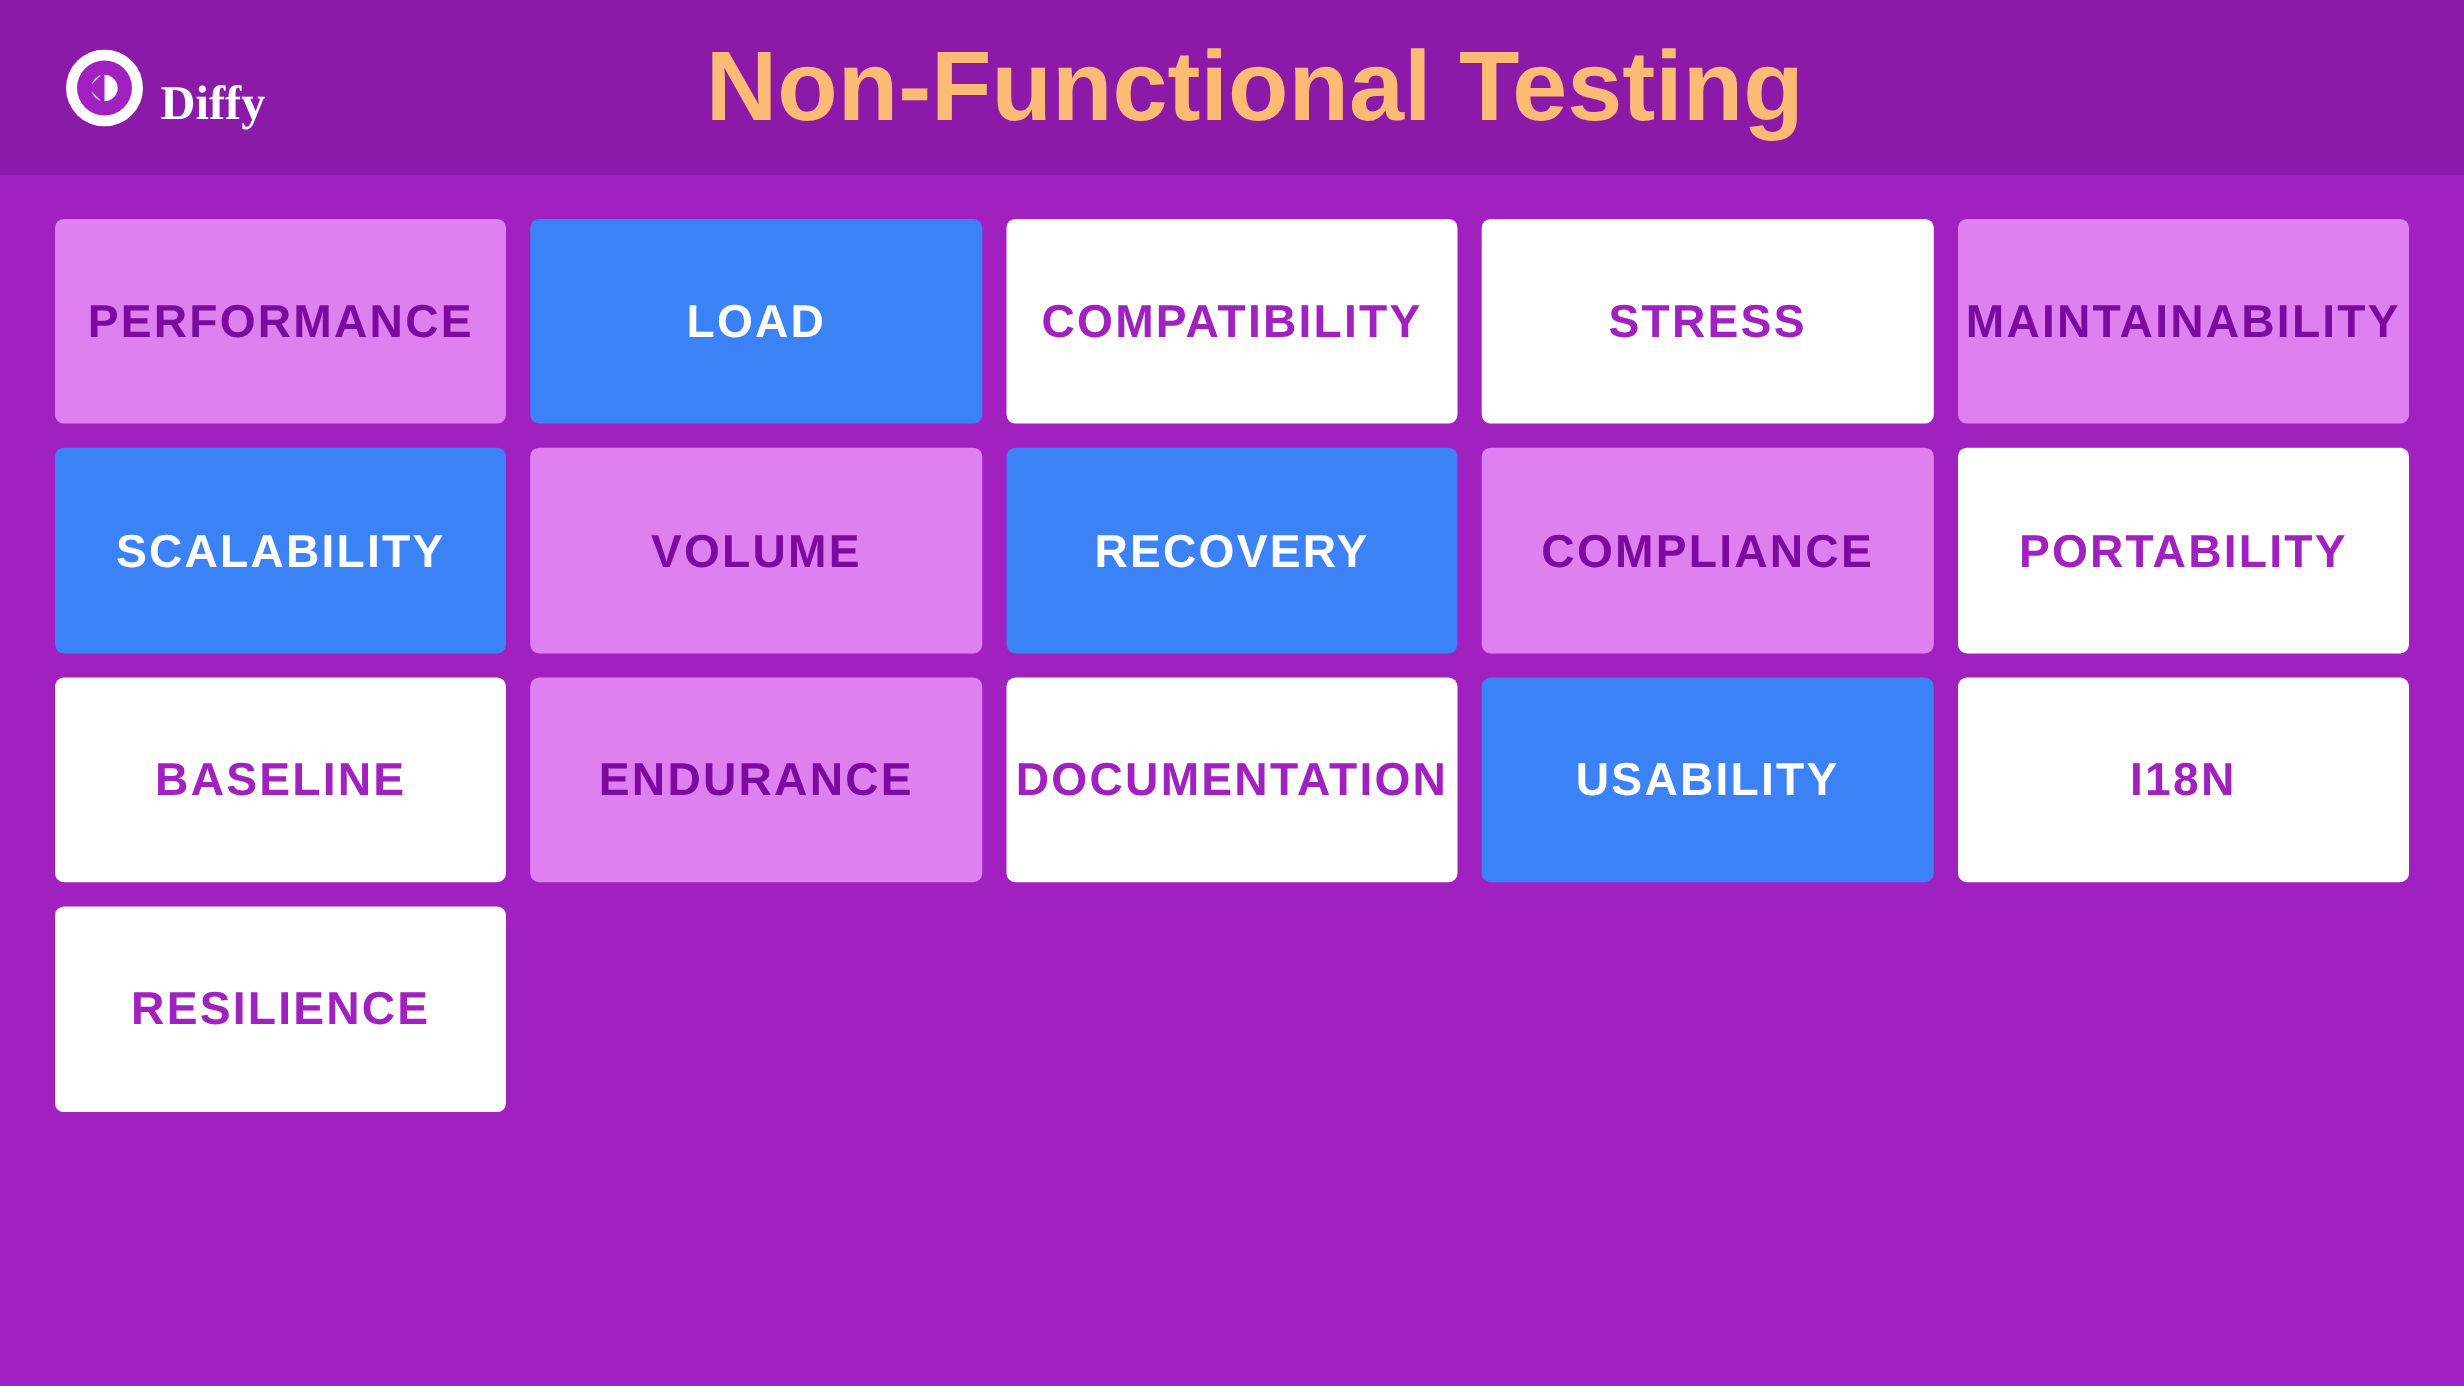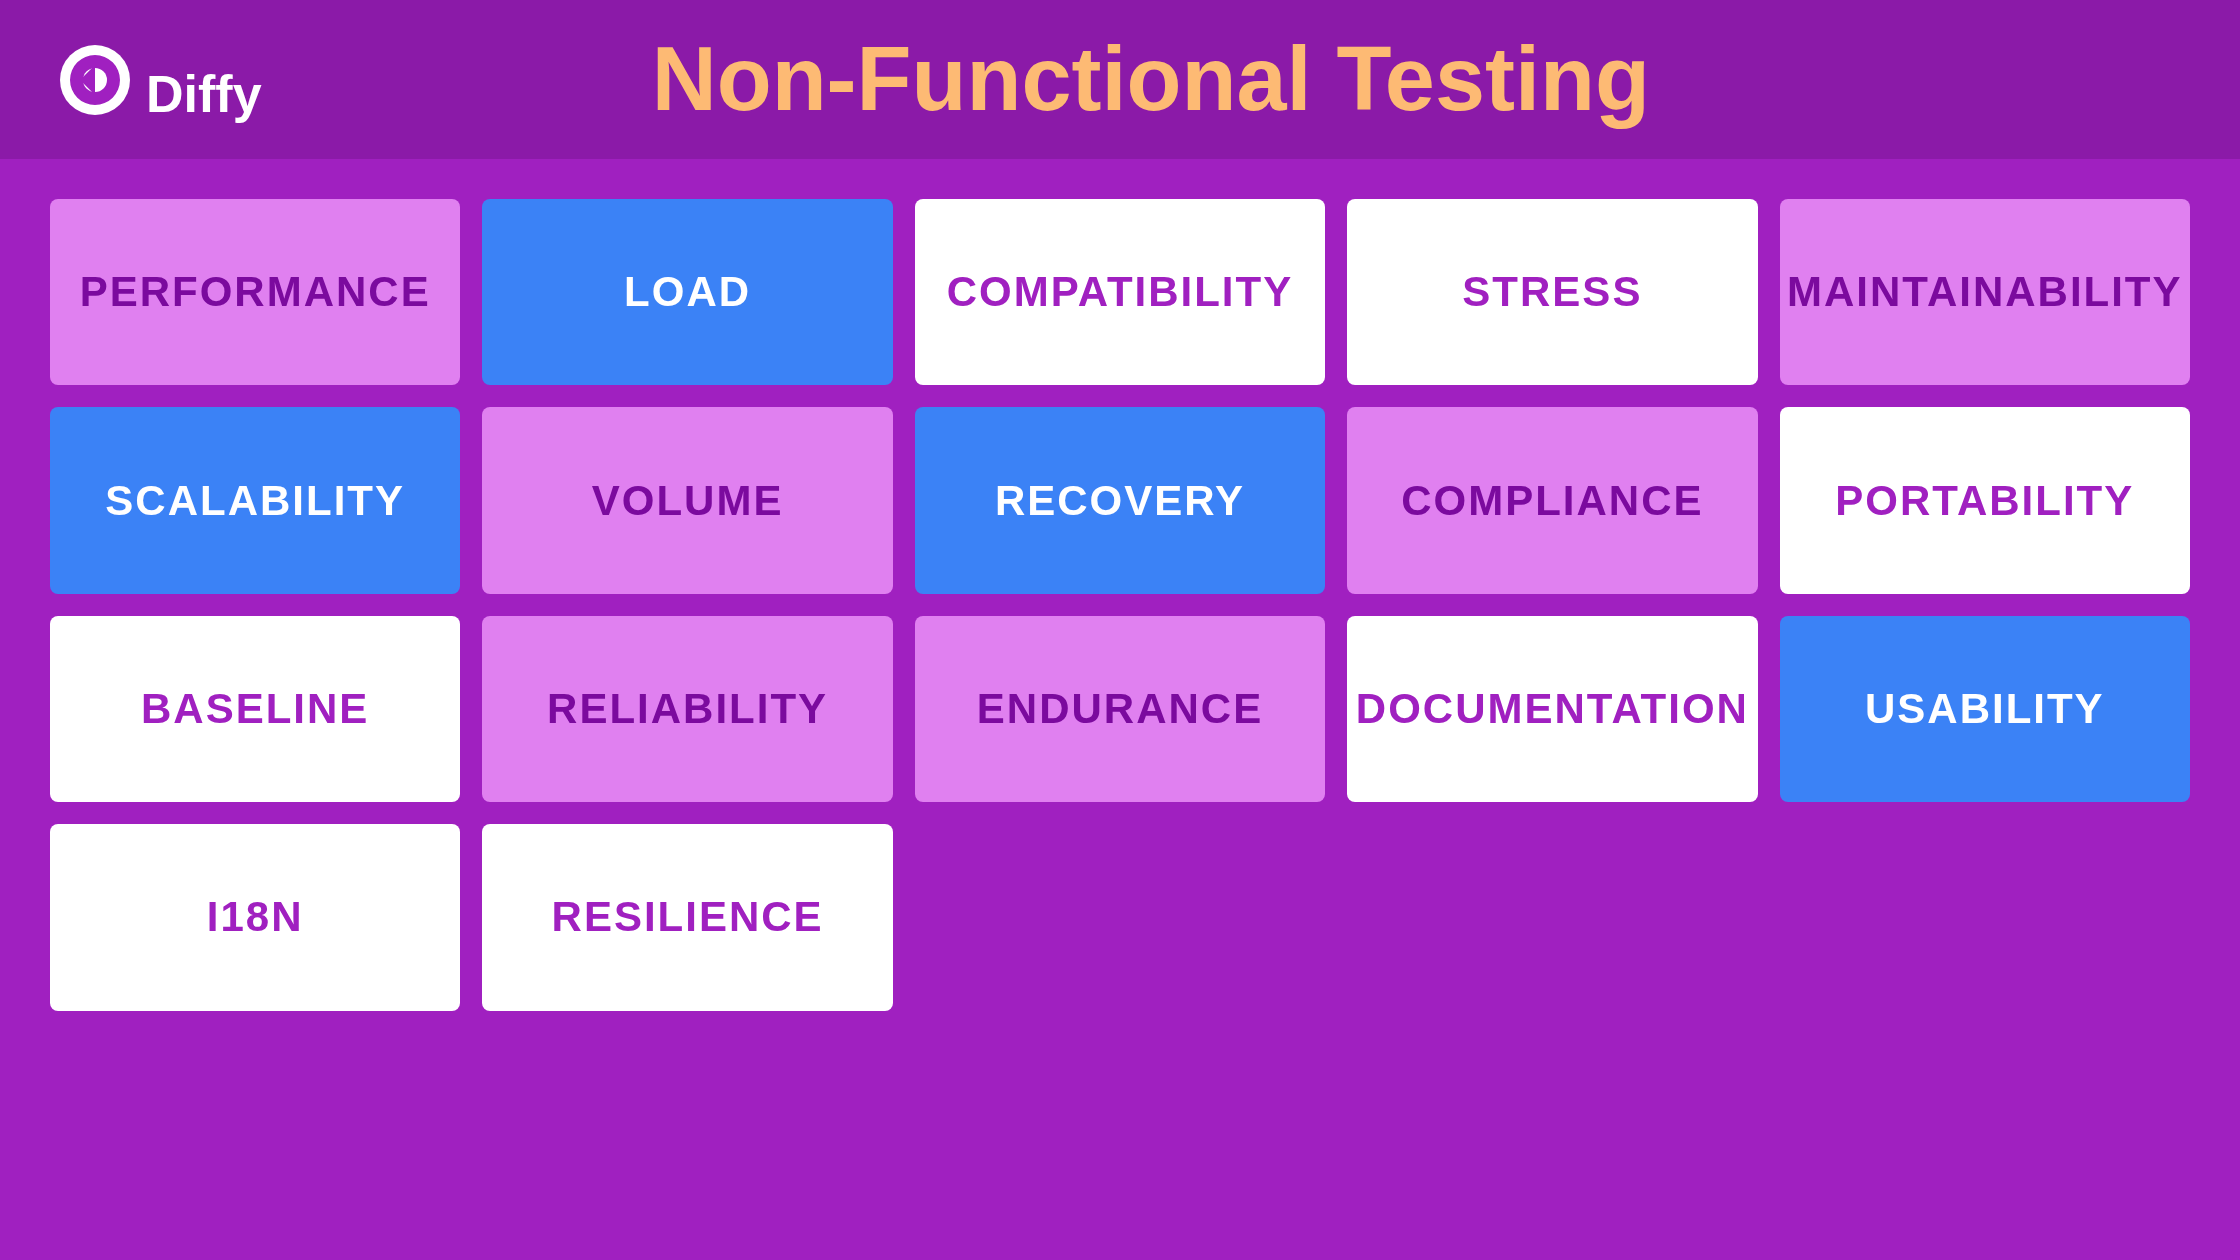--- a/index.html
+++ b/index.html
@@ -26,23 +26,23 @@
       gap: 16px;
     }
 
     .logo-icon {
       width: 70px;
       height: 70px;
     }
 
     .logo-text {
       color: white;
-      font-size: 52px;
+      font-size: 44px;
       font-weight: bold;
-      font-family: Liberation Sans, sans-serif;
+      font-family: Liberation Serif, serif;
       margin-top: 28px;
     }
 
     .page-title {
       flex: 1;
       text-align: center;
       color: #fdba74;
       font-size: 90px;
       font-weight: bold;
       font-family: Arial, sans-serif;
@@ -104,19 +104,18 @@
     <div class="card style-dark-purple-text-white">LOAD</div>
     <div class="card style-white-text-purple">COMPATIBILITY</div>
     <div class="card style-white-text-purple">STRESS</div>
     <div class="card style-light-purple-text-dark">MAINTAINABILITY</div>
     <div class="card style-dark-purple-text-white">SCALABILITY</div>
     <div class="card style-light-purple-text-dark">VOLUME</div>
     <div class="card style-dark-purple-text-white">RECOVERY</div>
     <div class="card style-light-purple-text-dark">COMPLIANCE</div>
     <div class="card style-white-text-purple">PORTABILITY</div>
     <div class="card style-white-text-purple">BASELINE</div>
-    <div class="card style-light-purple-text-dark">RELIABILITY</div>
     <div class="card style-light-purple-text-dark">ENDURANCE</div>
     <div class="card style-white-text-purple">DOCUMENTATION</div>
     <div class="card style-dark-purple-text-white">USABILITY</div>
     <div class="card style-white-text-purple">I18N</div>
     <div class="card style-white-text-purple">RESILIENCE</div>
   </div>
 
 </body></html>

